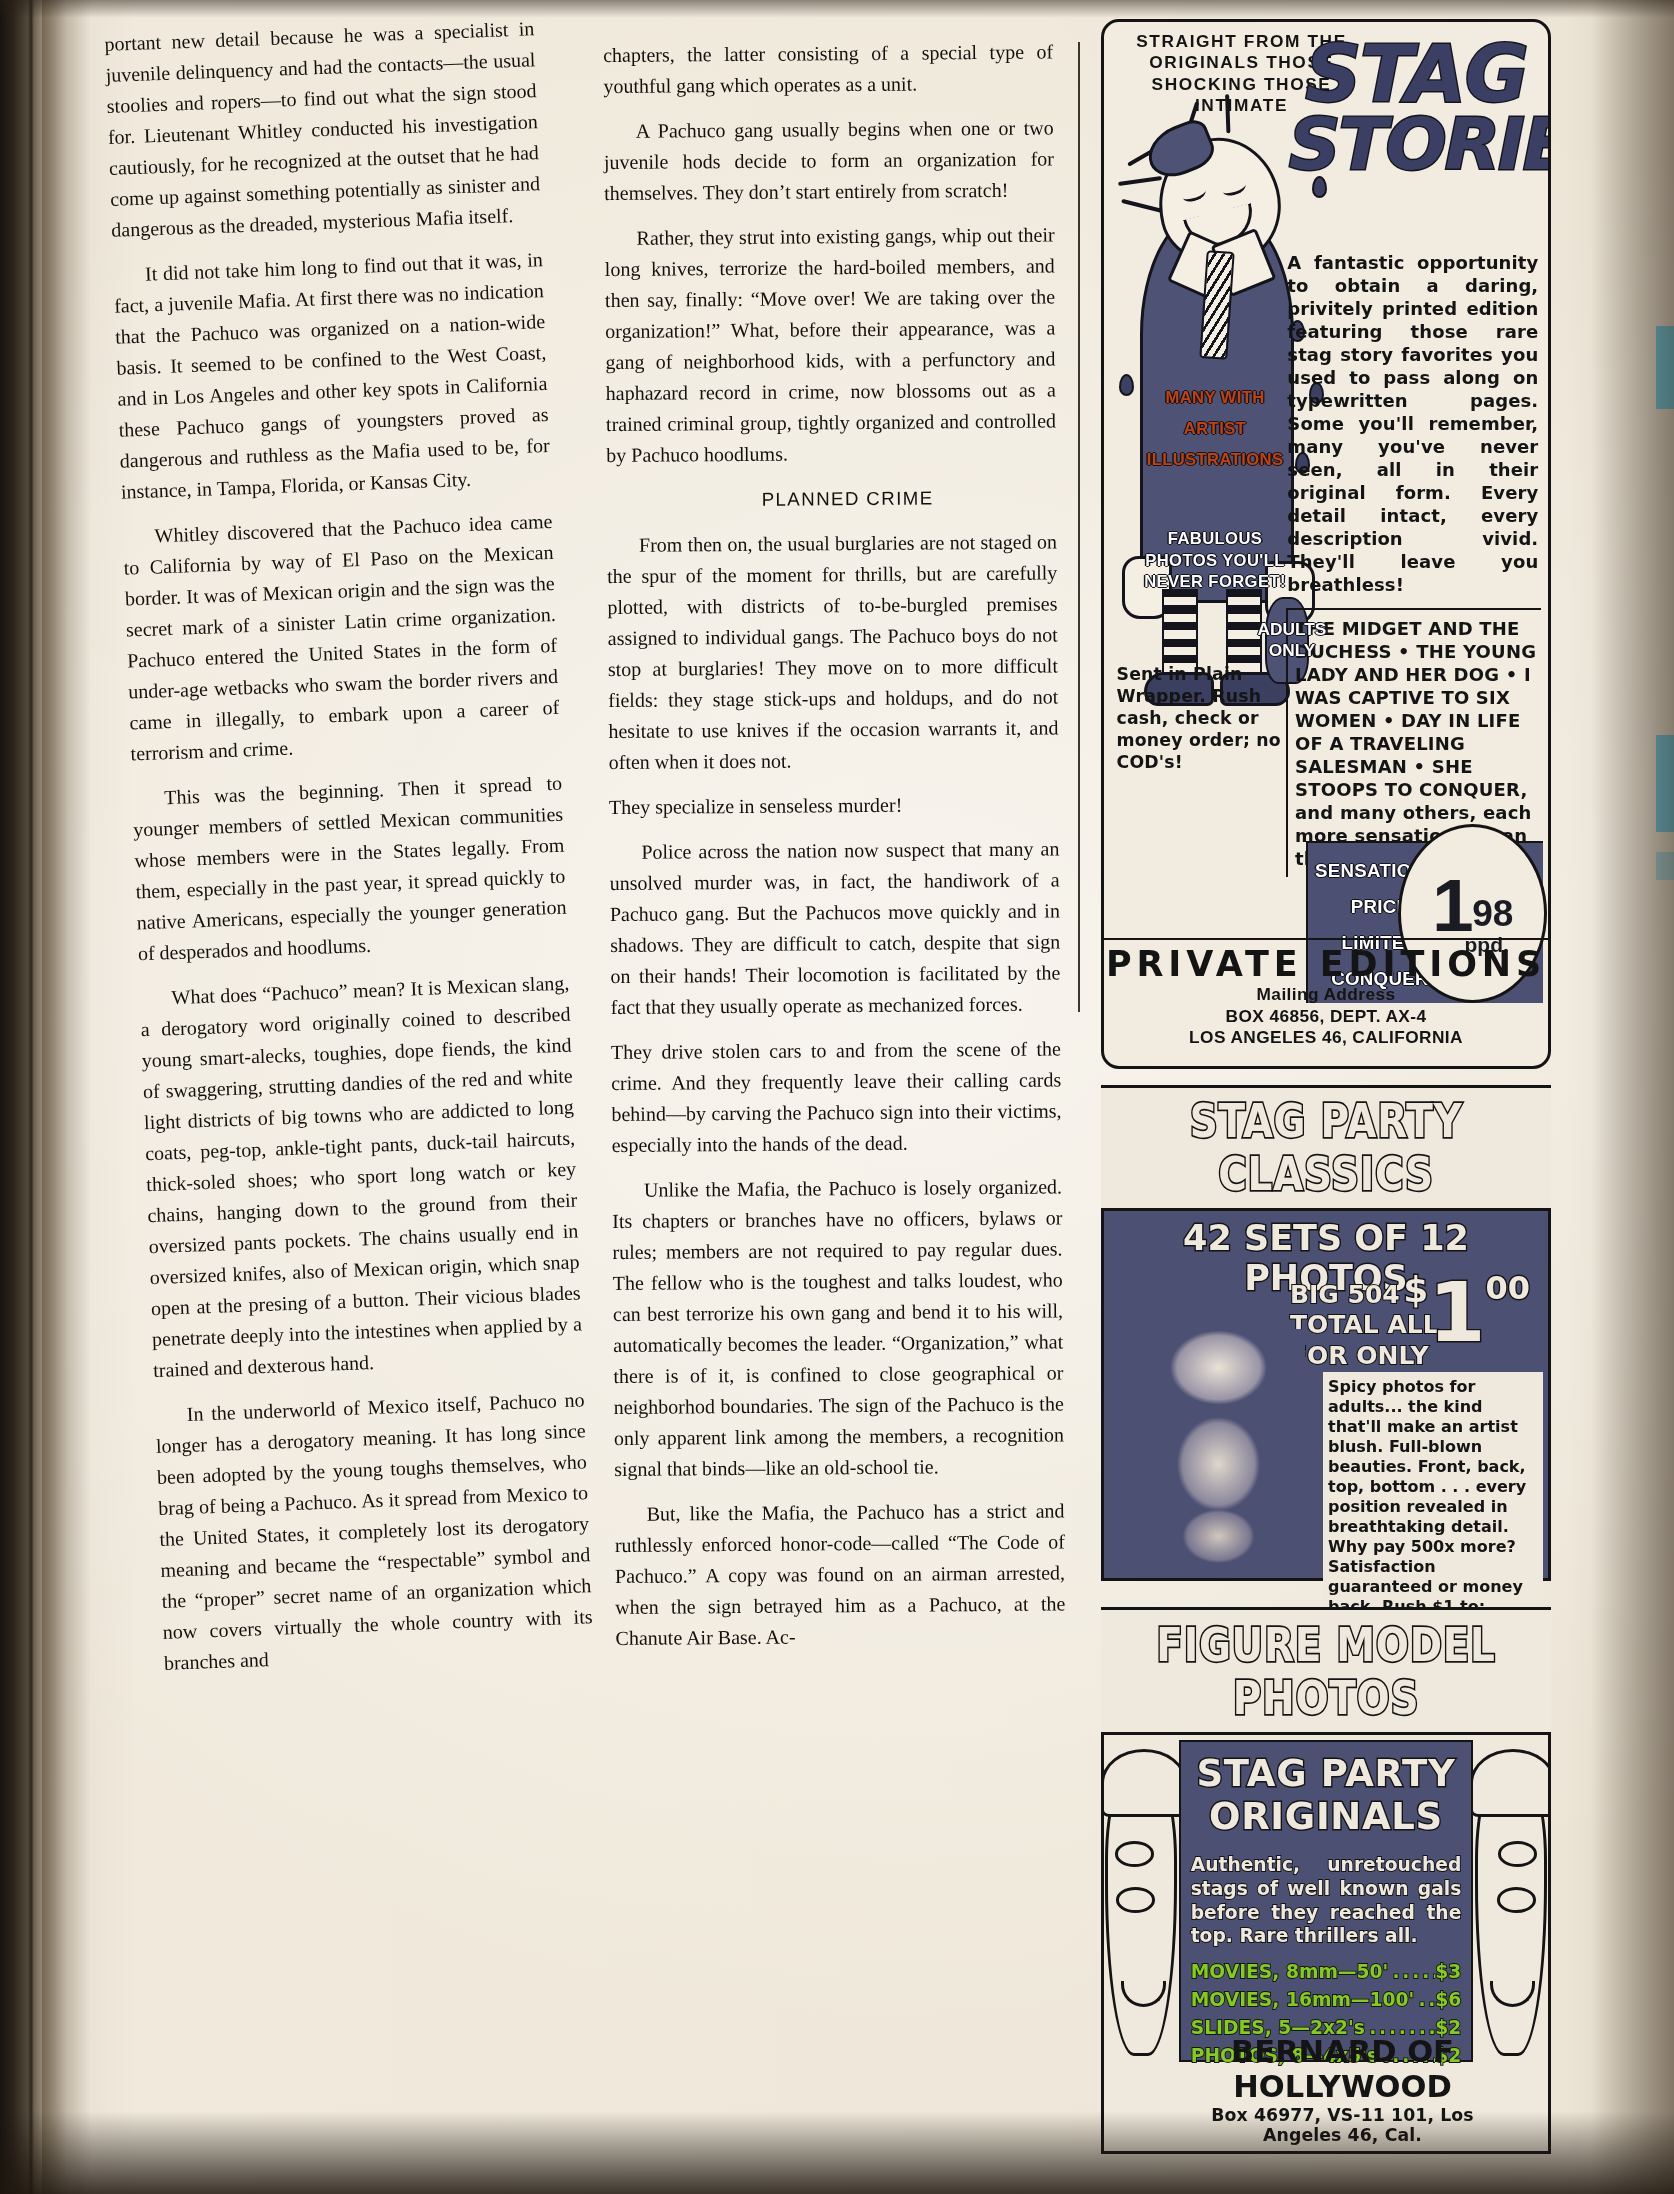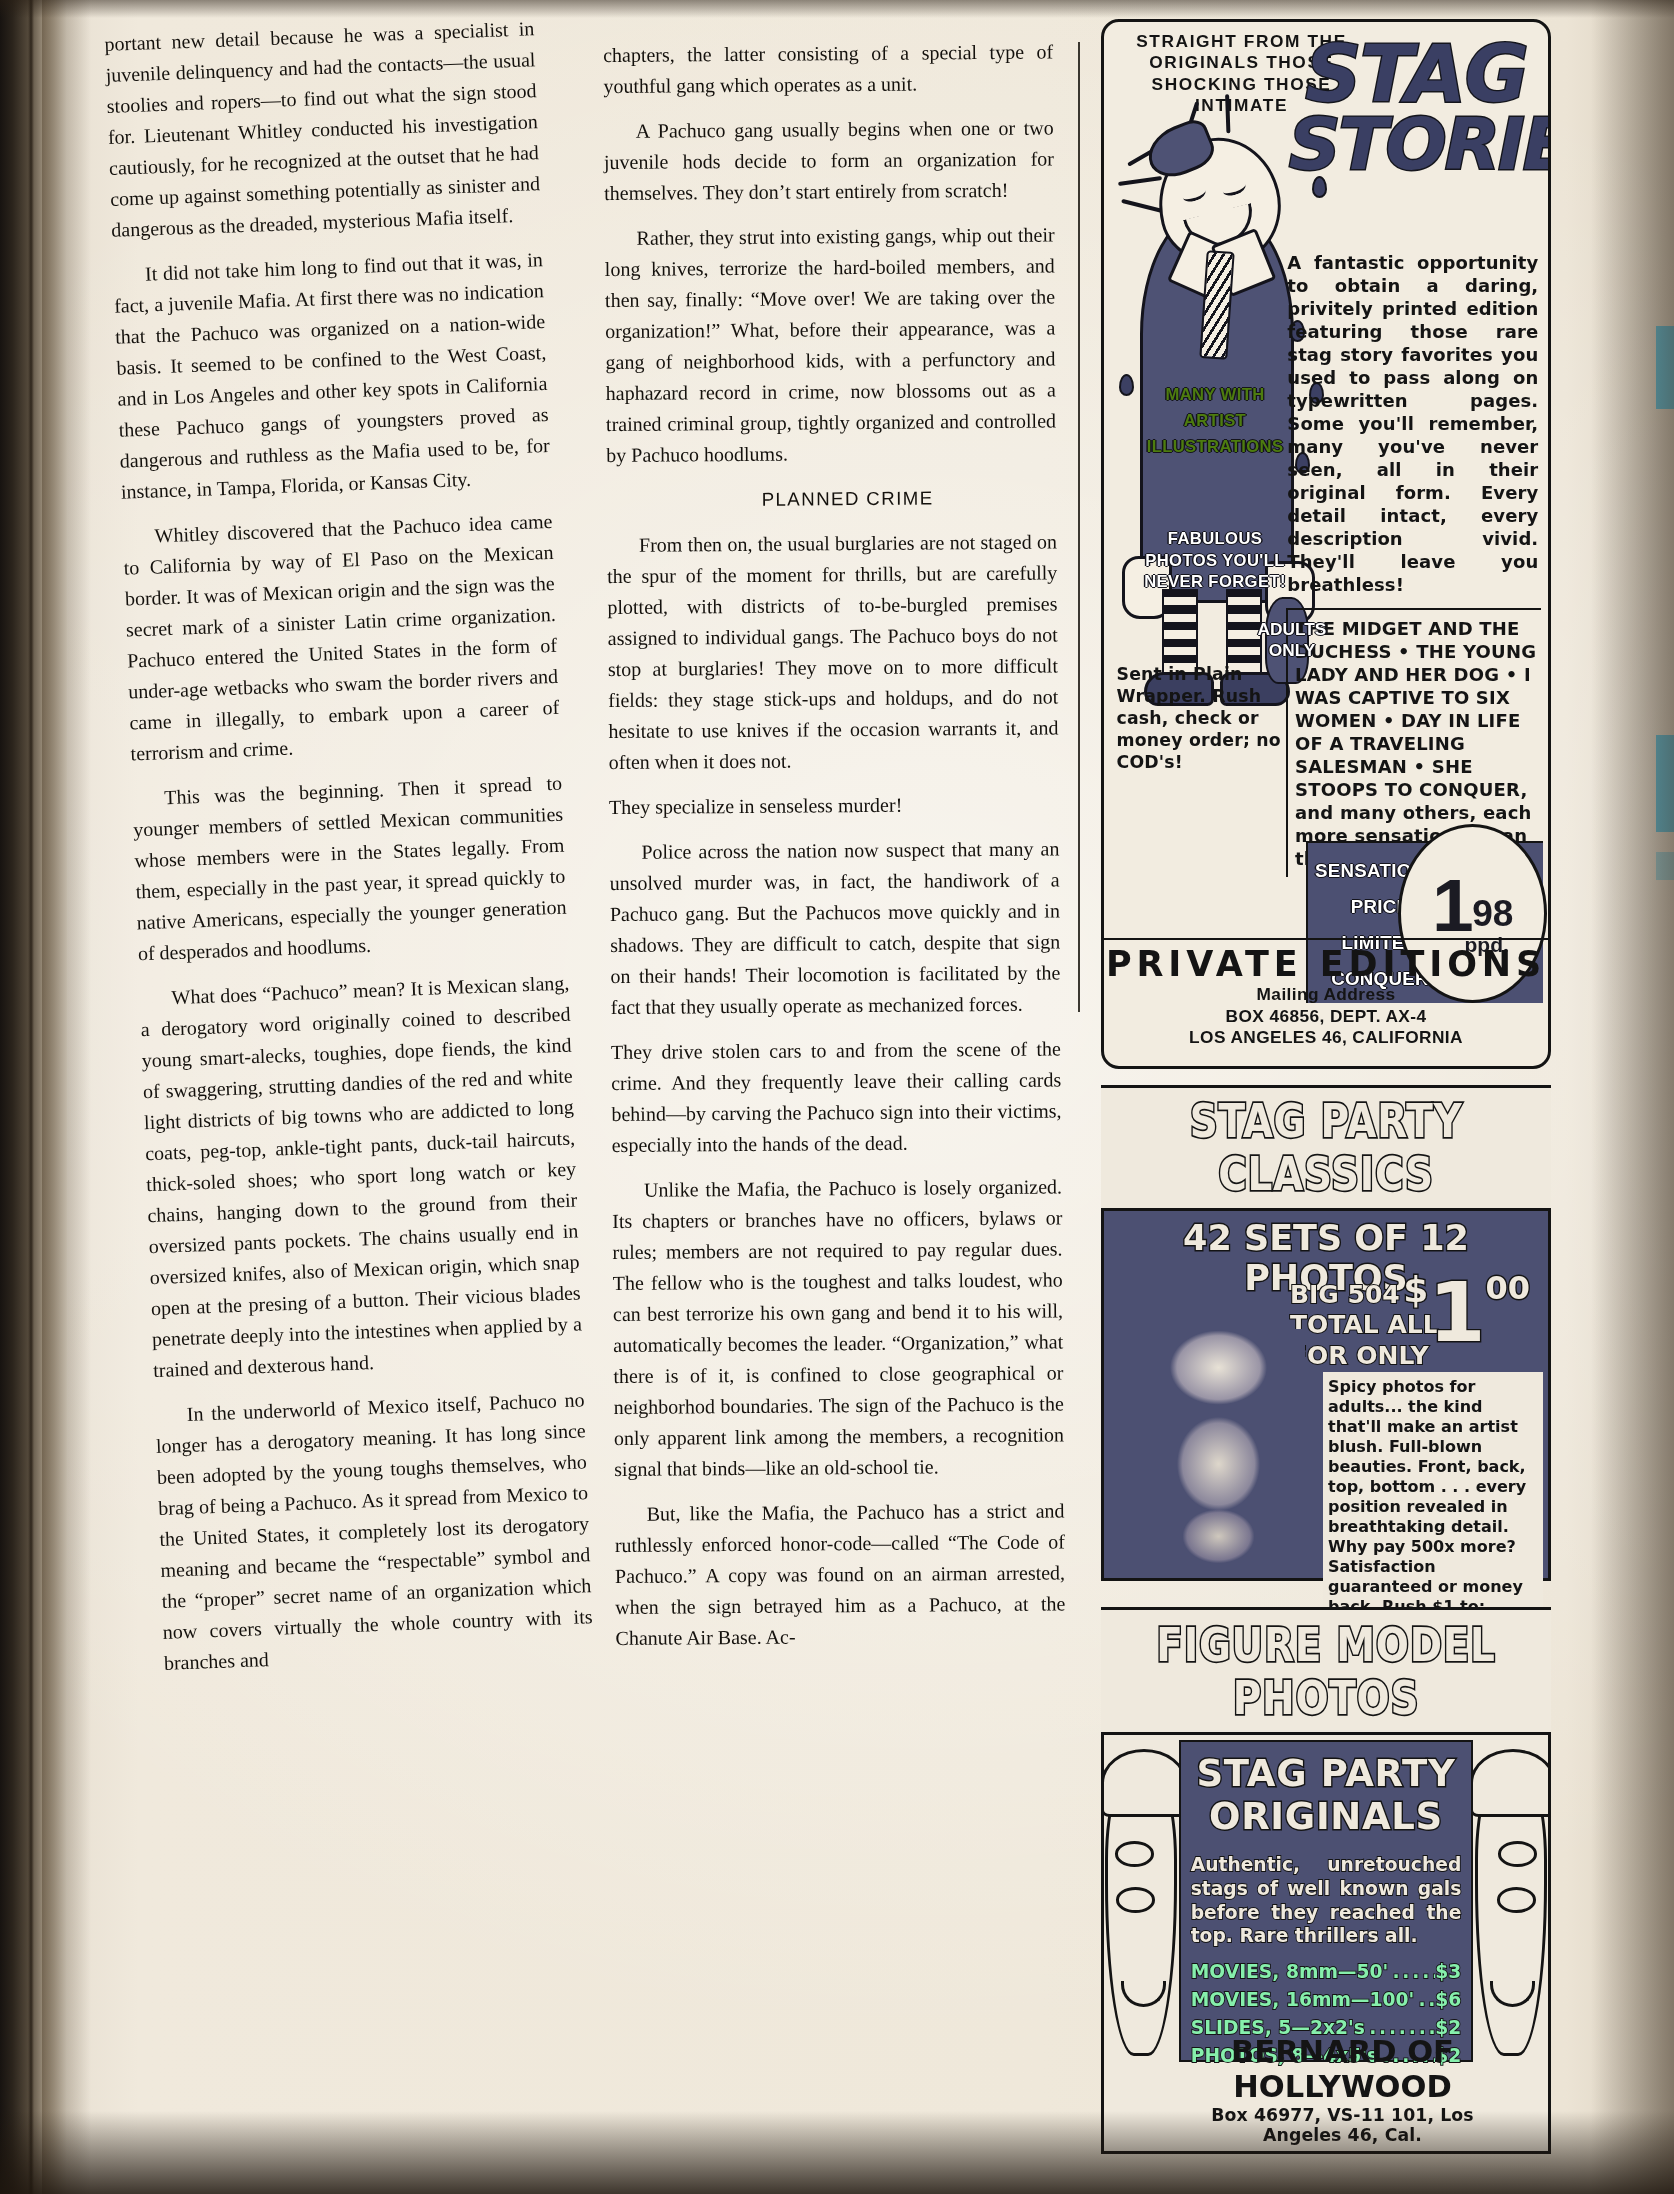--- a/index.html
+++ b/index.html
@@ -158,22 +158,22 @@
   #shoe-r{left:116px;top:650px;width:64px;height:28px;background:#3b3f60;border:3.5px solid #14141c;border-radius:11px 21px 15.2px 7px;}
   #mini-lady{
     left:161px;top:575px;width:40px;height:83px;
     background:#4e5274;border:2.8px solid #14141c;
     border-radius:40% 40% 30% 30%;
   }
   .sweat{position:absolute;width:11px;height:18px;background:#3c4063;border:2.1px solid #14141c;border-radius:50% 50% 50% 50%/60% 60% 40% 40%;}
   .ray{position:absolute;background:#14141c;height:3.5px;border-radius:2.1px;}
   #ss-body-lbl1{
     position:absolute;left:39px;top:360px;width:144px;
-    text-align:center;color:#4d7c0f;font-weight:bold;
-    font-size:16.6px;line-height:26px;letter-spacing:0.4px;
+    text-align:center;color:#c2410c;font-weight:bold;
+    font-size:16.6px;line-height:31px;letter-spacing:0.4px;
     text-shadow:1.4px 0 0 #14141c,-1.4px 0 0 #14141c,0 1.4px 0 #14141c,0 -1.4px 0 #14141c;
   }
   #ss-body-lbl2{
     position:absolute;left:39px;top:506px;width:144px;
     text-align:center;color:#ffffff;font-weight:bold;
     font-size:16.6px;line-height:21.5px;letter-spacing:0.4px;
     text-shadow:1.4px 0 0 #14141c,-1.4px 0 0 #14141c,0 1.4px 0 #14141c,0 -1.4px 0 #14141c;
   }
   #ss-copy{
     position:absolute;right:9.7px;top:229px;width:251px;
@@ -292,21 +292,21 @@
     font-size:37px;line-height:43px;letter-spacing:0.7px;
   }
   #or-copy{
     position:absolute;left:9.7px;right:9.7px;top:111px;
     color:#efe9dd;-webkit-text-stroke:1.8px #141414;paint-order:stroke fill;
     font-family:"DejaVu Sans",sans-serif;font-weight:bold;
     font-size:18.7px;line-height:23.6px;text-align:justify;
   }
   #or-list{
     position:absolute;left:9.7px;right:9.7px;top:216px;
-    color:#86efac;-webkit-text-stroke:1.8px #141414;paint-order:stroke fill;
+    color:#84cc16;-webkit-text-stroke:1.8px #141414;paint-order:stroke fill;
     font-family:"DejaVu Sans",sans-serif;font-weight:bold;font-size:18.7px;
   }
   .or-row{display:flex;align-items:baseline;line-height:28px;}
   .or-row .lbl{white-space:nowrap;}
   .or-row .dots{flex:1;overflow:hidden;white-space:nowrap;letter-spacing:2.8px;padding:0 4.2px;}
   .or-row .amt{white-space:nowrap;}
   #or-foot{
     position:absolute;left:75px;right:42px;bottom:5.5px;text-align:center;
   }
   #or-foot .brand{

